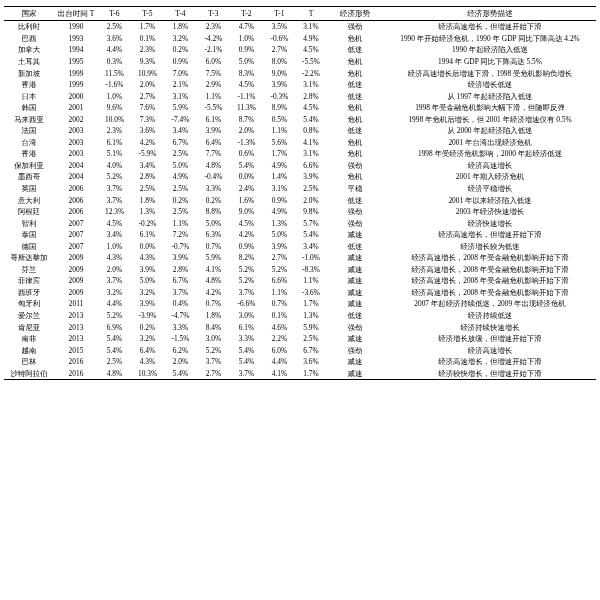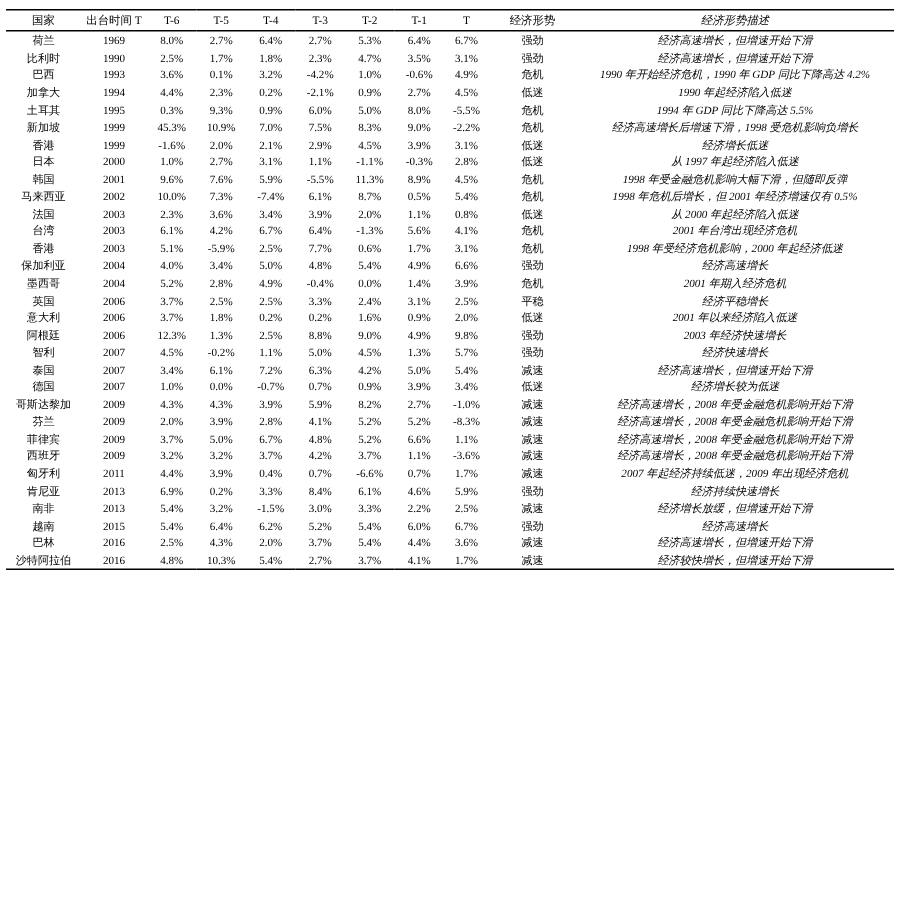--- a/index.html
+++ b/index.html
@@ -53,21 +53,21 @@
   col.c-t5      { width: 33px; }
   col.c-t4      { width: 33px; }
   col.c-t3      { width: 33px; }
   col.c-t2      { width: 33px; }
   col.c-t1      { width: 33px; }
   col.c-t       { width: 30px; }
   col.c-sit     { width: 58px; }
   col.c-desc    { width: 212px; }
 
   td.country, th.country { text-align: center; }
-  td.desc, th.desc { text-align: left; padding-left: 4px; font-style: italic; }
+  td.desc, th.desc { text-align: left; padding-left: 4px; }
   td.desc { text-align: left; }
   th.desc { text-align: center; }
   td.sit { text-align: center; }
   td.num { text-align: center; }
 </style>
 </head>
 <body>
 
 <div id="sheet">
   <table class="data-table">
@@ -94,33 +94,20 @@
         <th>T-3</th>
         <th>T-2</th>
         <th>T-1</th>
         <th>T</th>
         <th>经济形势</th>
         <th class="desc">经济形势描述</th>
       </tr>
     </thead>
     <tbody id="tbody">
         <tr>
-          <td class="country">荷兰</td>
-          <td class="num">1969</td>
-          <td class="num">8.0%</td>
-          <td class="num">2.7%</td>
-          <td class="num">6.4%</td>
-          <td class="num">2.7%</td>
-          <td class="num">5.3%</td>
-          <td class="num">6.4%</td>
-          <td class="num">6.7%</td>
-          <td class="sit">强劲</td>
-          <td class="desc">经济高速增长，但增速开始下滑</td>
-        </tr>
-        <tr>
           <td class="country">比利时</td>
           <td class="num">1990</td>
           <td class="num">2.5%</td>
           <td class="num">1.7%</td>
           <td class="num">1.8%</td>
           <td class="num">2.3%</td>
           <td class="num">4.7%</td>
           <td class="num">3.5%</td>
           <td class="num">3.1%</td>
           <td class="sit">强劲</td>
@@ -161,21 +148,21 @@
           <td class="num">6.0%</td>
           <td class="num">5.0%</td>
           <td class="num">8.0%</td>
           <td class="num">-5.5%</td>
           <td class="sit">危机</td>
           <td class="desc">1994 年 GDP 同比下降高达 5.5%</td>
         </tr>
         <tr>
           <td class="country">新加坡</td>
           <td class="num">1999</td>
-          <td class="num">45.3%</td>
+          <td class="num">11.5%</td>
           <td class="num">10.9%</td>
           <td class="num">7.0%</td>
           <td class="num">7.5%</td>
           <td class="num">8.3%</td>
           <td class="num">9.0%</td>
           <td class="num">-2.2%</td>
           <td class="sit">危机</td>
           <td class="desc">经济高速增长后增速下滑，1998 受危机影响负增长</td>
         </tr>
         <tr>
@@ -432,20 +419,33 @@
           <td class="num">3.9%</td>
           <td class="num">0.4%</td>
           <td class="num">0.7%</td>
           <td class="num">-6.6%</td>
           <td class="num">0.7%</td>
           <td class="num">1.7%</td>
           <td class="sit">减速</td>
           <td class="desc">2007 年起经济持续低迷，2009 年出现经济危机</td>
         </tr>
         <tr>
+          <td class="country">爱尔兰</td>
+          <td class="num">2013</td>
+          <td class="num">5.2%</td>
+          <td class="num">-3.9%</td>
+          <td class="num">-4.7%</td>
+          <td class="num">1.8%</td>
+          <td class="num">3.0%</td>
+          <td class="num">0.1%</td>
+          <td class="num">1.3%</td>
+          <td class="sit">低迷</td>
+          <td class="desc">经济持续低迷</td>
+        </tr>
+        <tr>
           <td class="country">肯尼亚</td>
           <td class="num">2013</td>
           <td class="num">6.9%</td>
           <td class="num">0.2%</td>
           <td class="num">3.3%</td>
           <td class="num">8.4%</td>
           <td class="num">6.1%</td>
           <td class="num">4.6%</td>
           <td class="num">5.9%</td>
           <td class="sit">强劲</td>

